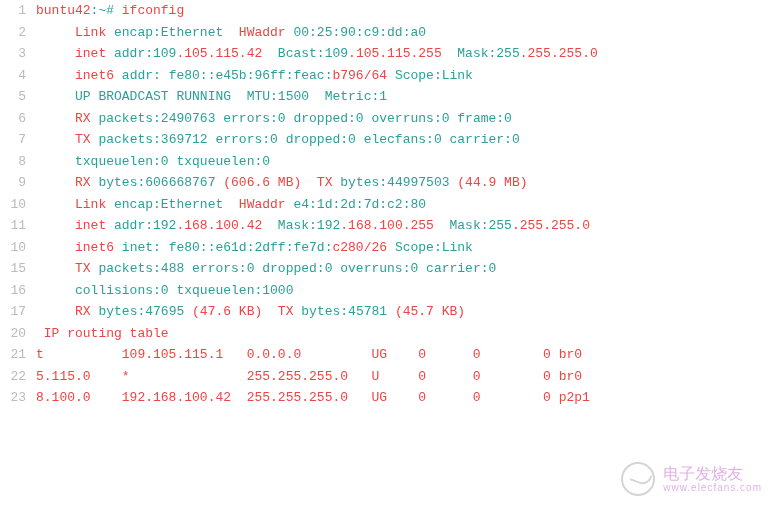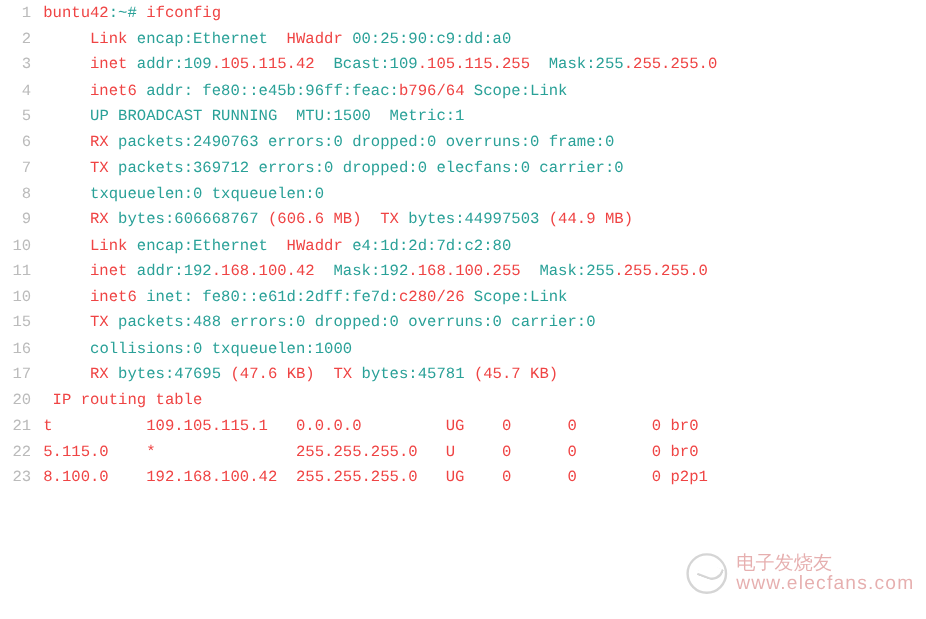--- a/index.html
+++ b/index.html
@@ -55,25 +55,25 @@
     position:absolute;
     width:18px;height:10px;
     border:2px solid #888;
     border-top:none;border-left:none;
     transform:rotate(20deg);
     left:8px;top:8px;
     border-radius:0 0 10px 0;
   }
   .watermark-text {
     font-family: Arial, sans-serif;
-    color:#b91c1c;
+    color:#a21caf;
     font-size:16px;
     line-height:1.1;
   }
-  .watermark-text small{ display:block; font-size:16px; letter-spacing:1px;}
+  .watermark-text small{ display:block; font-size:10px; letter-spacing:1px;}
 </style>
 </head>
 <body>
 
 <div class="code-area" id="code-block">
     <div class="line"><span class="gutter">1</span><span class="content"><span class="t-default">buntu42</span><span class="t-green">:~#</span><span class="t-default"> ifconfig</span></span></div>
     <div class="line"><span class="gutter">2</span><span class="content"><span class="t-default">     Link </span><span class="t-green">encap:Ethernet</span><span class="t-default">  HWaddr </span><span class="t-green">00:25:90:c9:dd:a0</span></span></div>
     <div class="line"><span class="gutter">3</span><span class="content"><span class="t-default">     inet </span><span class="t-green">addr:109</span><span class="t-default">.105.115.42  </span><span class="t-green">Bcast:109</span><span class="t-default">.105.115.255  </span><span class="t-green">Mask:255</span><span class="t-default">.255.255.0</span></span></div>
     <div class="line"><span class="gutter">4</span><span class="content"><span class="t-default">     inet6 </span><span class="t-green">addr: fe80::e45b:96ff:feac:</span><span class="t-default">b796/64 </span><span class="t-green">Scope:Link</span></span></div>
     <div class="line"><span class="gutter">5</span><span class="content"><span class="t-default">     </span><span class="t-green">UP BROADCAST RUNNING  MTU:1500  Metric:1</span></span></div>

